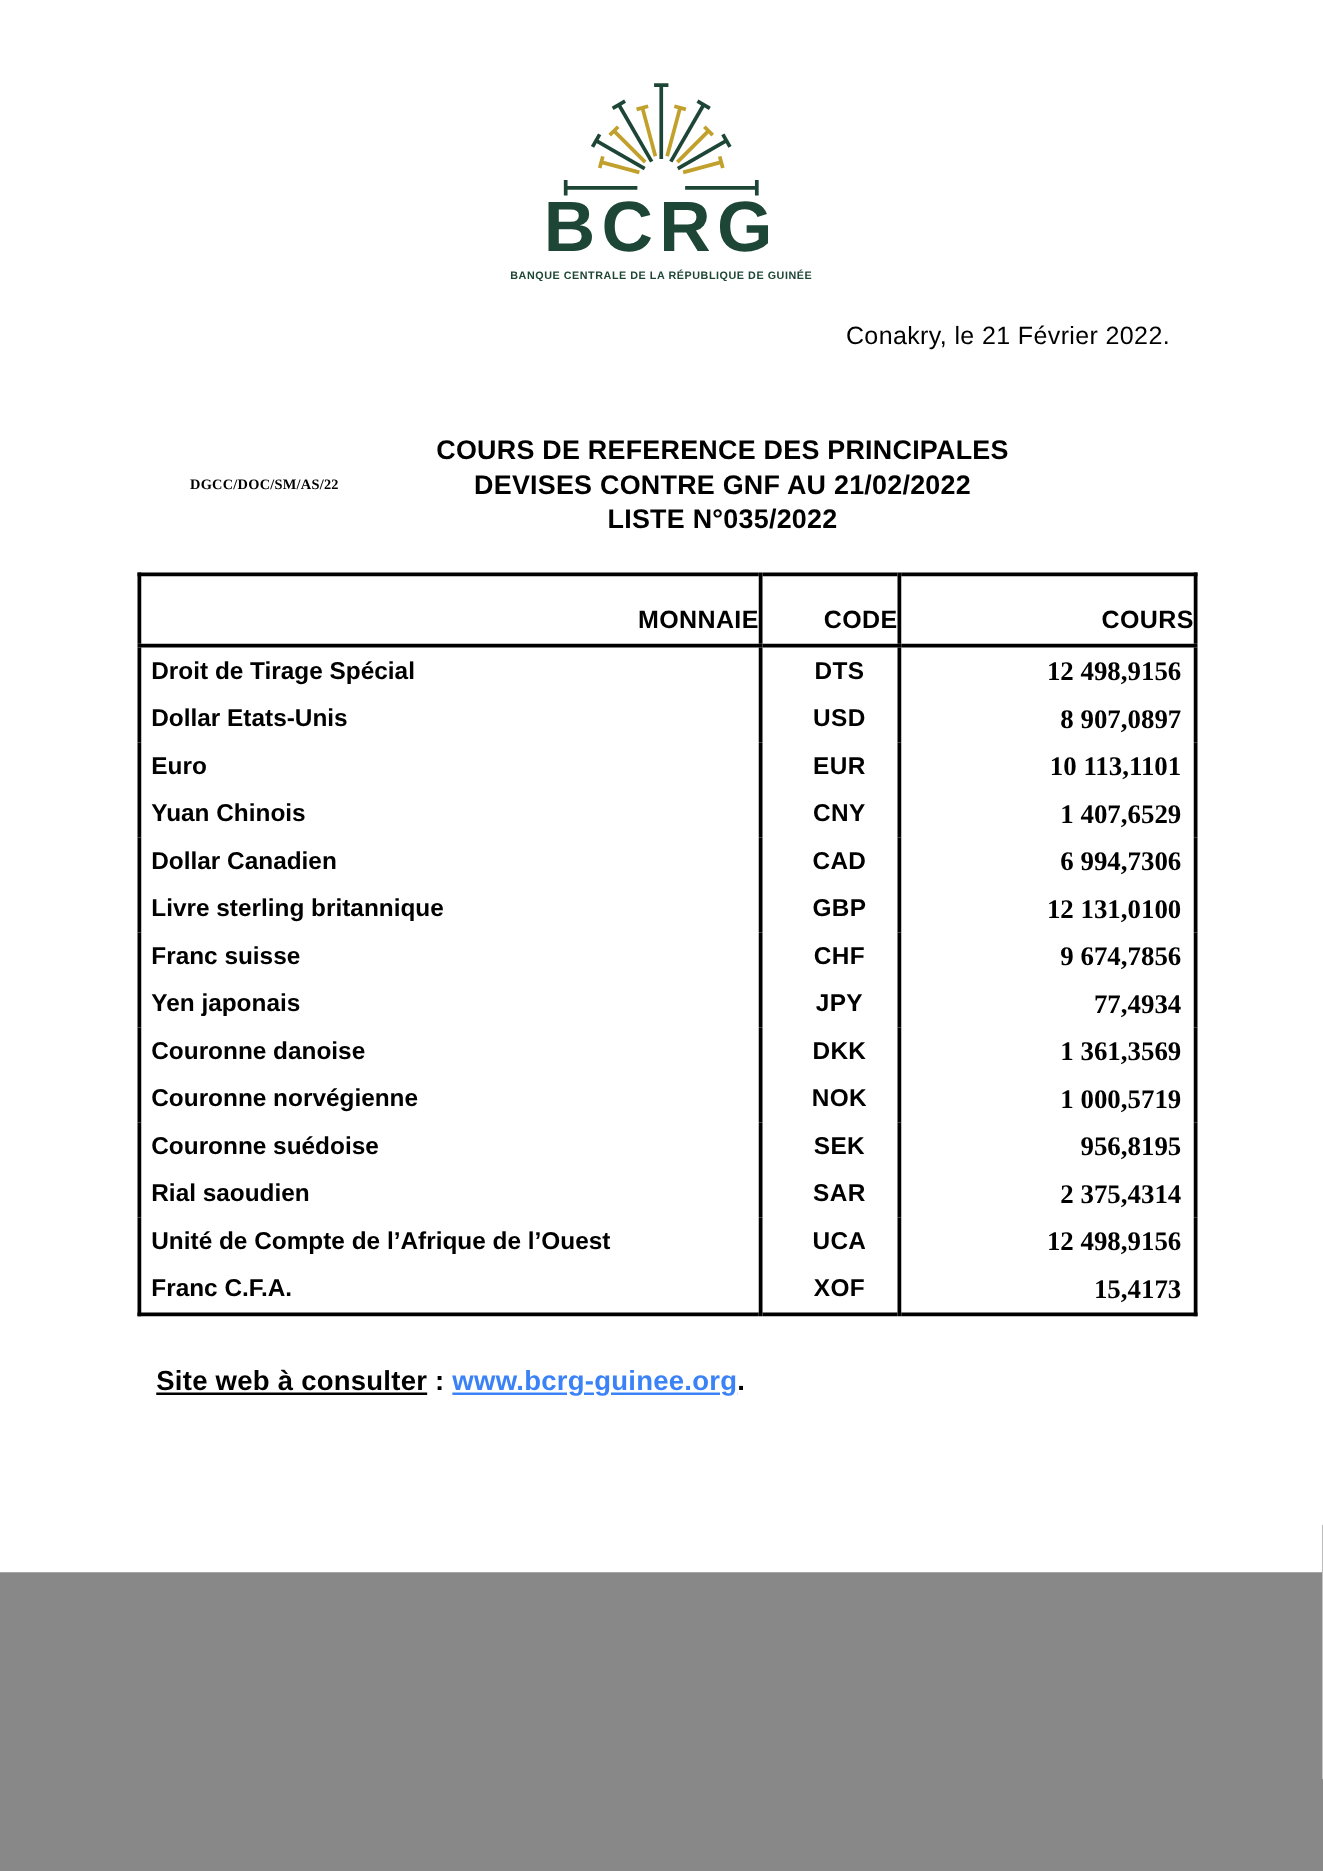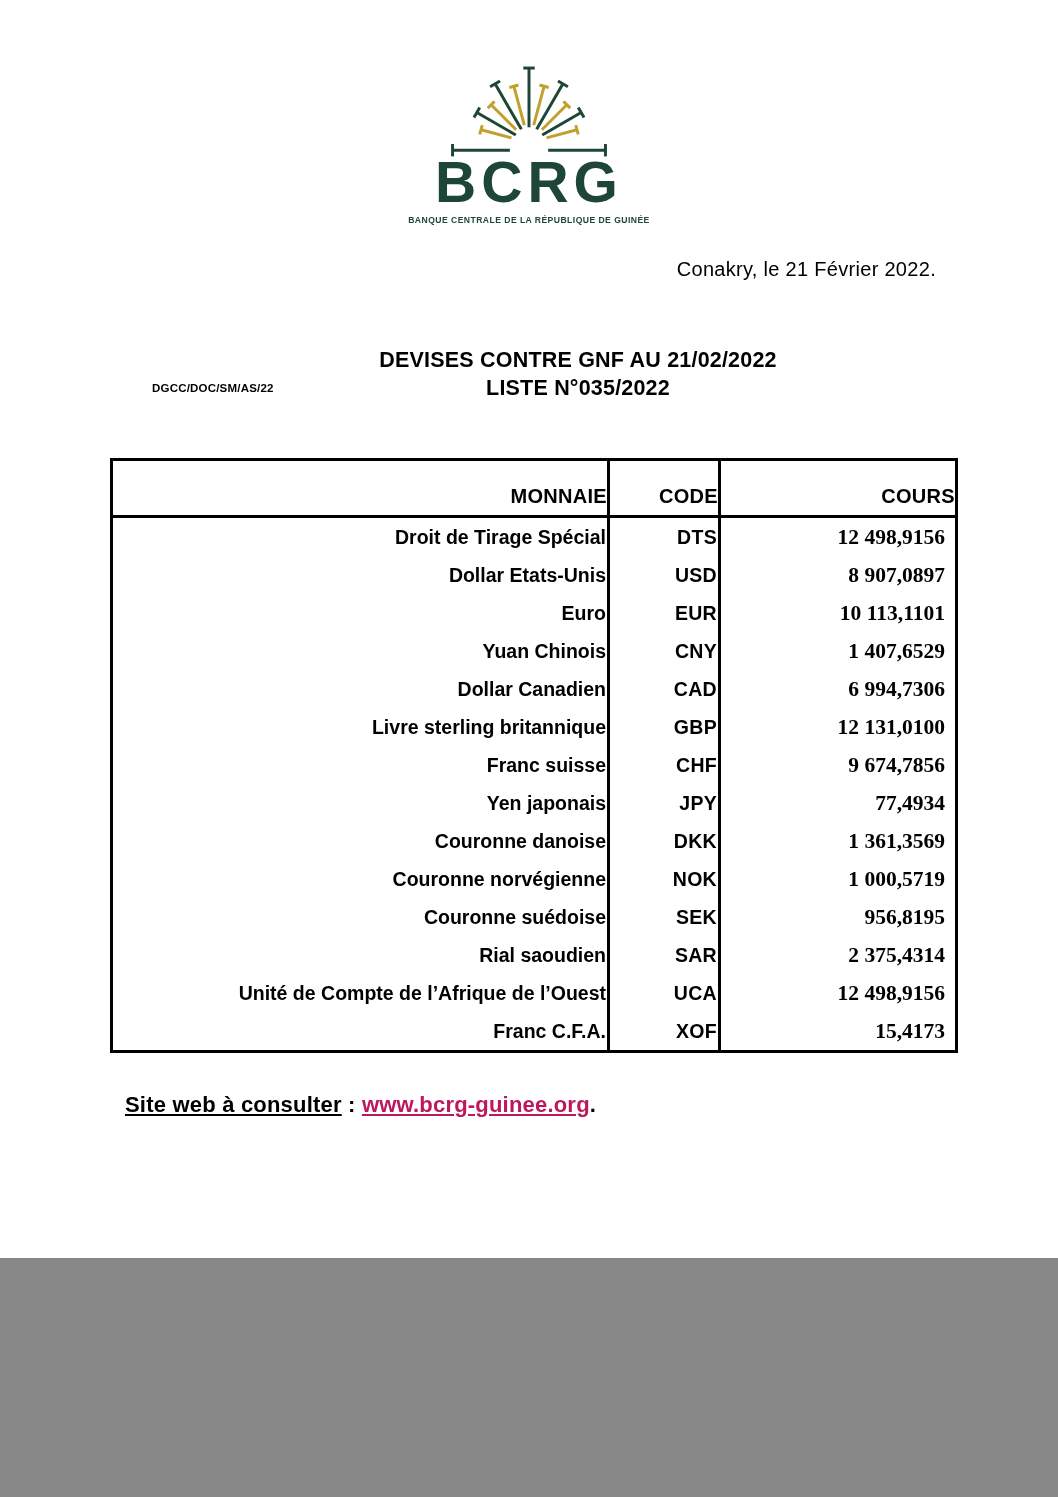--- a/index.html
+++ b/index.html
@@ -23,21 +23,21 @@
     white-space:nowrap;
   }
   
   .dateline {
     position:absolute; top:258px; right:122px;
     font-size:20px; letter-spacing:0.3px;
   }
   
   .ref-code {
     position:absolute; top:382px; left:152px;
-    font-weight:bold; font-size:11.5px; letter-spacing:0.2px;
+    font-weight:bold; font-size:11.5px; letter-spacing:0.2px;font-family:Liberation Serif, serif;
   }
   
   .title-block {
     position:absolute; top:347px; left:249px; width:658px;
     text-align:center; font-weight:bold; font-size:21.5px; line-height:27.5px;
     letter-spacing:0.2px;
   }
   
   .rates-table {
     position:absolute; top:458px; left:110px; width:845px;
@@ -45,21 +45,21 @@
     border:3px solid #000;
   }
   .rates-table col.c1 { width:497px; }
   .rates-table col.c2 { width:111px; }
   .rates-table col.c3 { width:237px; }
   .rates-table th {
     height:47px; vertical-align:bottom; padding:0 0 7px 0;
     font-size:20px; font-weight:bold; text-align:right;
     border-bottom:3px solid #000; letter-spacing:0.3px;
   }
-  .rates-table td { height:36px; vertical-align:middle; overflow:hidden; white-space:nowrap;text-align:right; }
+  .rates-table td { height:36px; vertical-align:middle; overflow:hidden; white-space:nowrap; }
   .col-sep { border-left:3px solid #000;padding-left:16px; }
   .cell-monnaie { padding-left:8px; font-weight:bold; font-size:19.5px; }
   .cell-code  { text-align:center; font-weight:bold; font-size:19.5px; letter-spacing:0.3px; }
   .cell-cours {
     text-align:right; padding-right:10px;
     font-family:"Liberation Serif", serif; font-weight:bold; font-size:21.5px;
   }
   
   .footer {
     position:absolute; top:1092px; left:125px;
@@ -104,20 +104,21 @@
       </svg>
     <div class="logo-acronym green-text" style="color: rgb(30, 70, 54);">BCRG</div>
     <div class="logo-tagline green-text" style="color: rgb(30, 70, 54);">BANQUE CENTRALE DE LA RÉPUBLIQUE DE GUINÉE</div>
   </div>
 
   <div class="dateline">Conakry, le 21 Février 2022.</div>
 
   <div class="ref-code">DGCC/DOC/SM/AS/22</div>
 
   <div class="title-block">
+    <div>COURS DE REFERENCE DES PRINCIPALES</div>
     <div>DEVISES CONTRE GNF AU 21/02/2022</div>
     <div>LISTE N°035/2022</div>
   </div>
 
   <table class="rates-table">
     <colgroup>
         <col class="c1">
         <col class="c2">
         <col class="c3">
       </colgroup>
@@ -196,16 +197,16 @@
         </tr>
         <tr>
           <td class="cell-monnaie">Franc C.F.A.</td>
           <td class="cell-code col-sep">XOF</td>
           <td class="cell-cours col-sep">15,4173</td>
         </tr>
       </tbody>
   </table>
 
   <div class="footer">
-    <span class="footer-label">Site web à consulter</span><span> : </span><a class="footer-link" style="color: #be185d;">www.bcrg-guinee.org</a><span>.</span>
+    <span class="footer-label">Site web à consulter</span><span> : </span><a class="footer-link" style="color: #3b82f6;">www.bcrg-guinee.org</a><span>.</span>
   </div>
 
 </div>
 
 </body></html>

